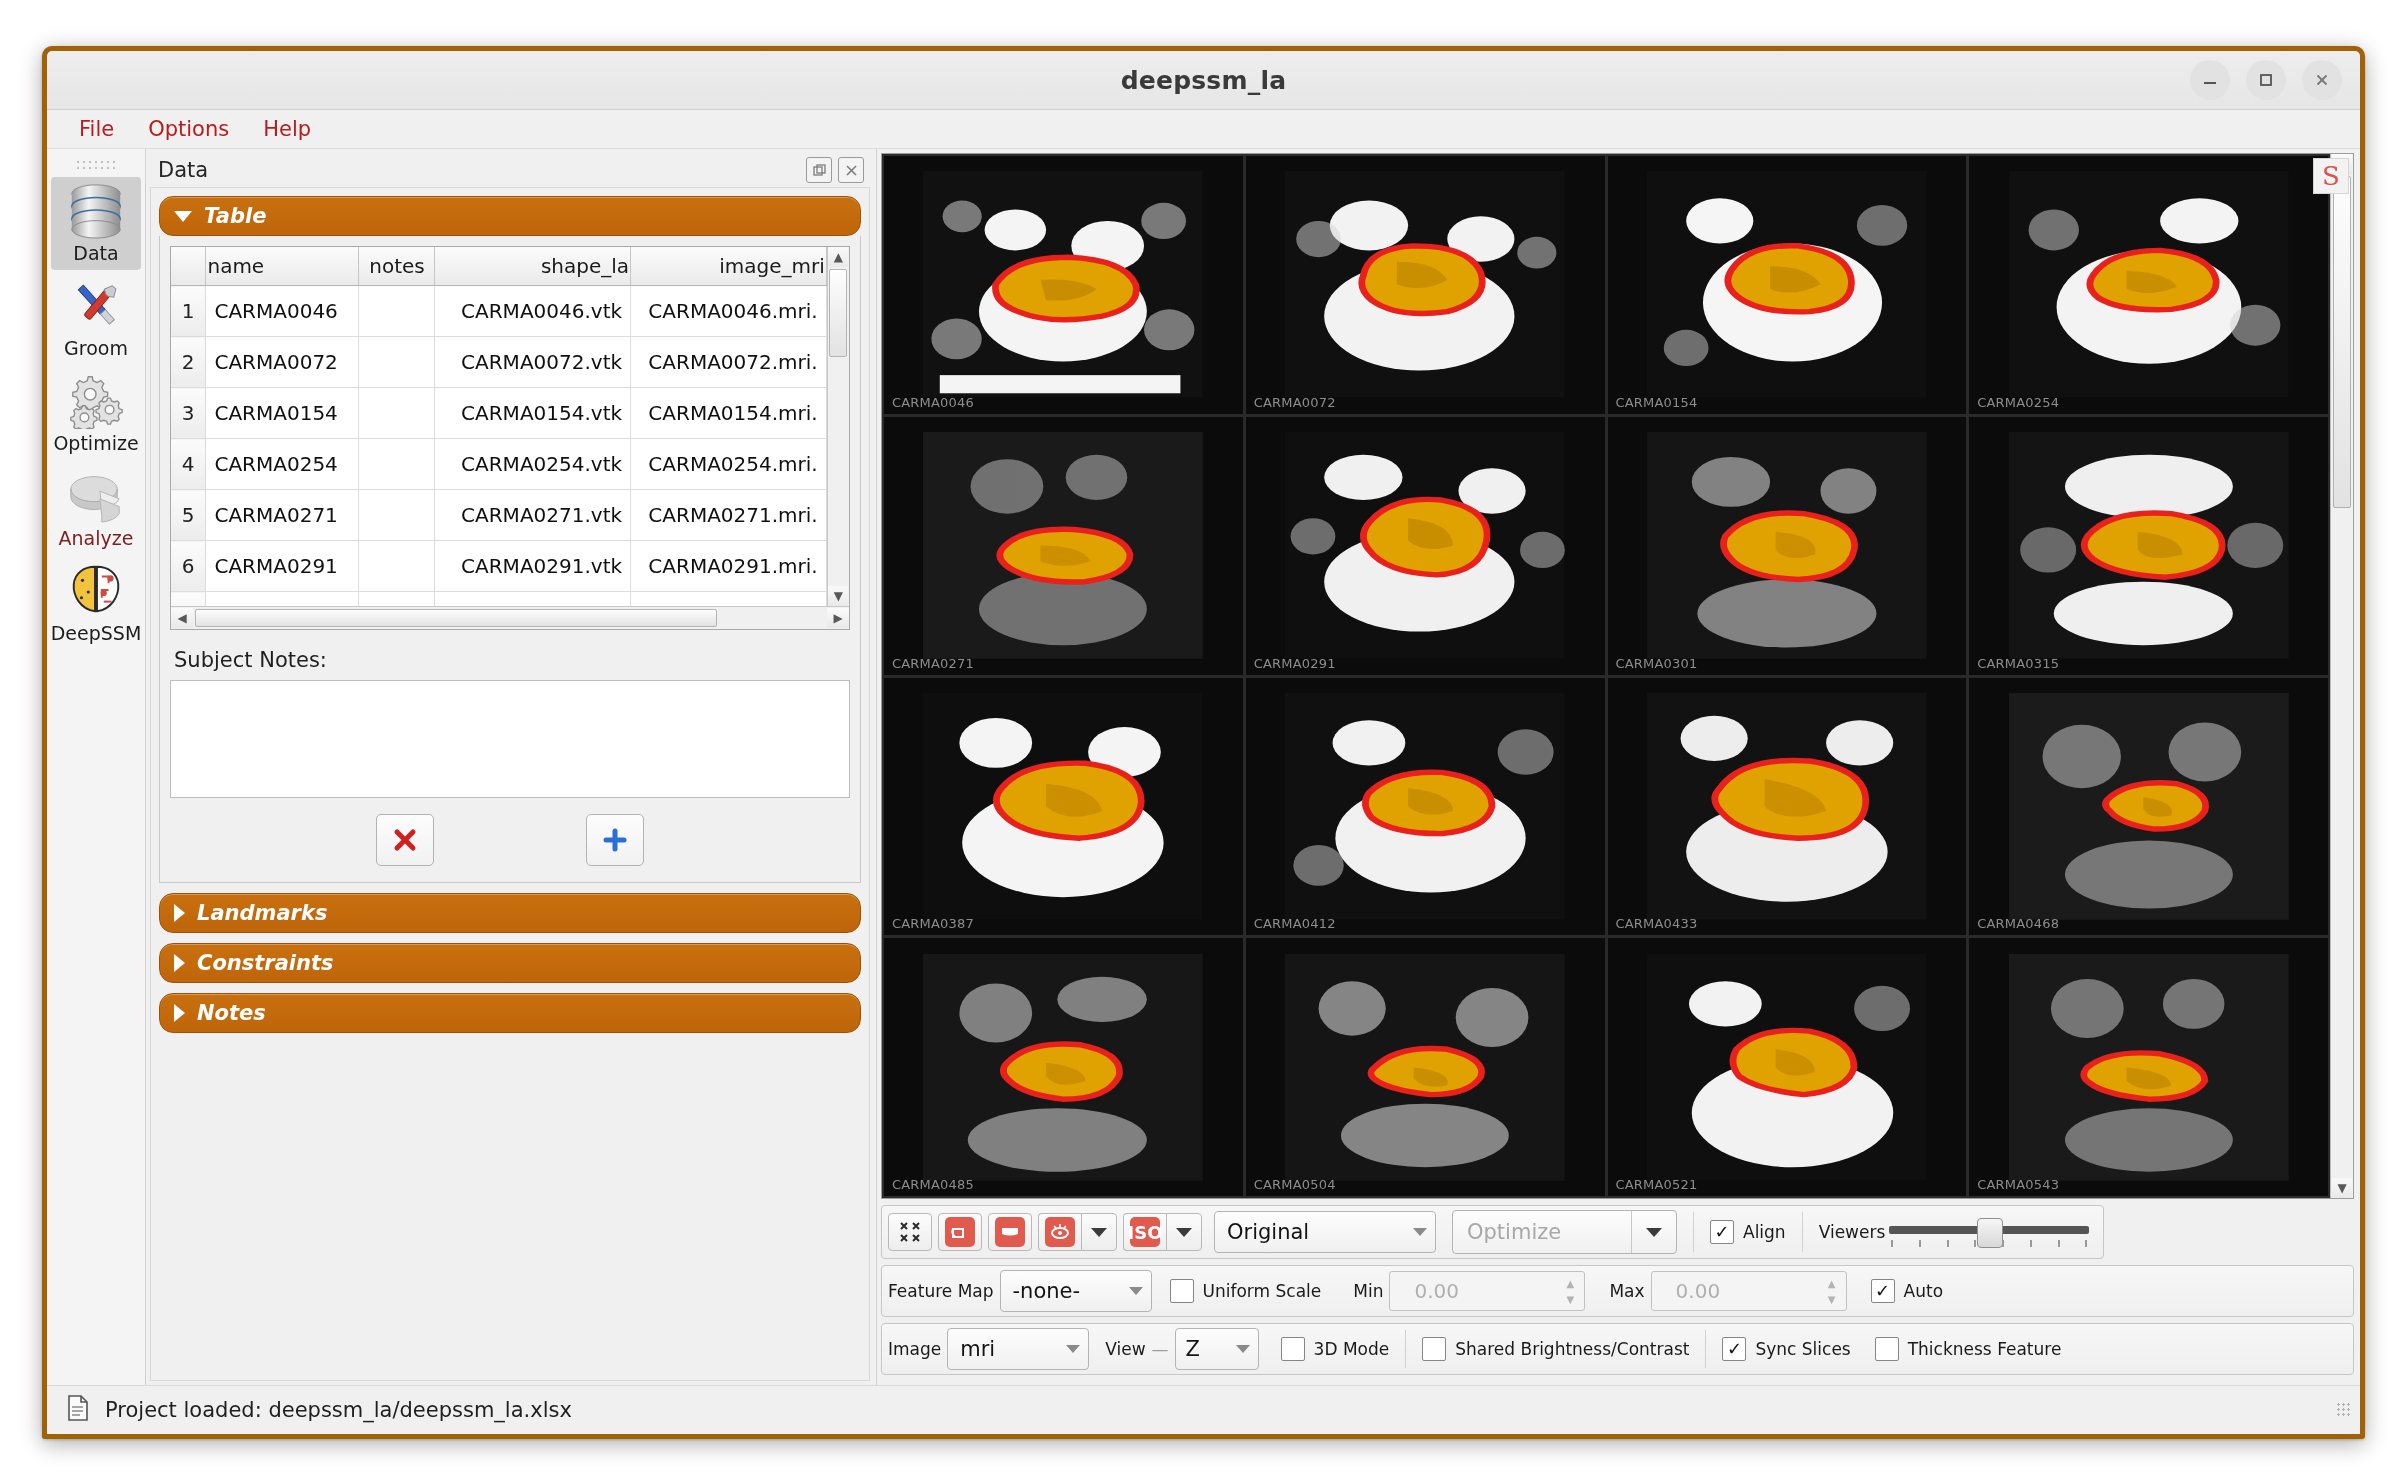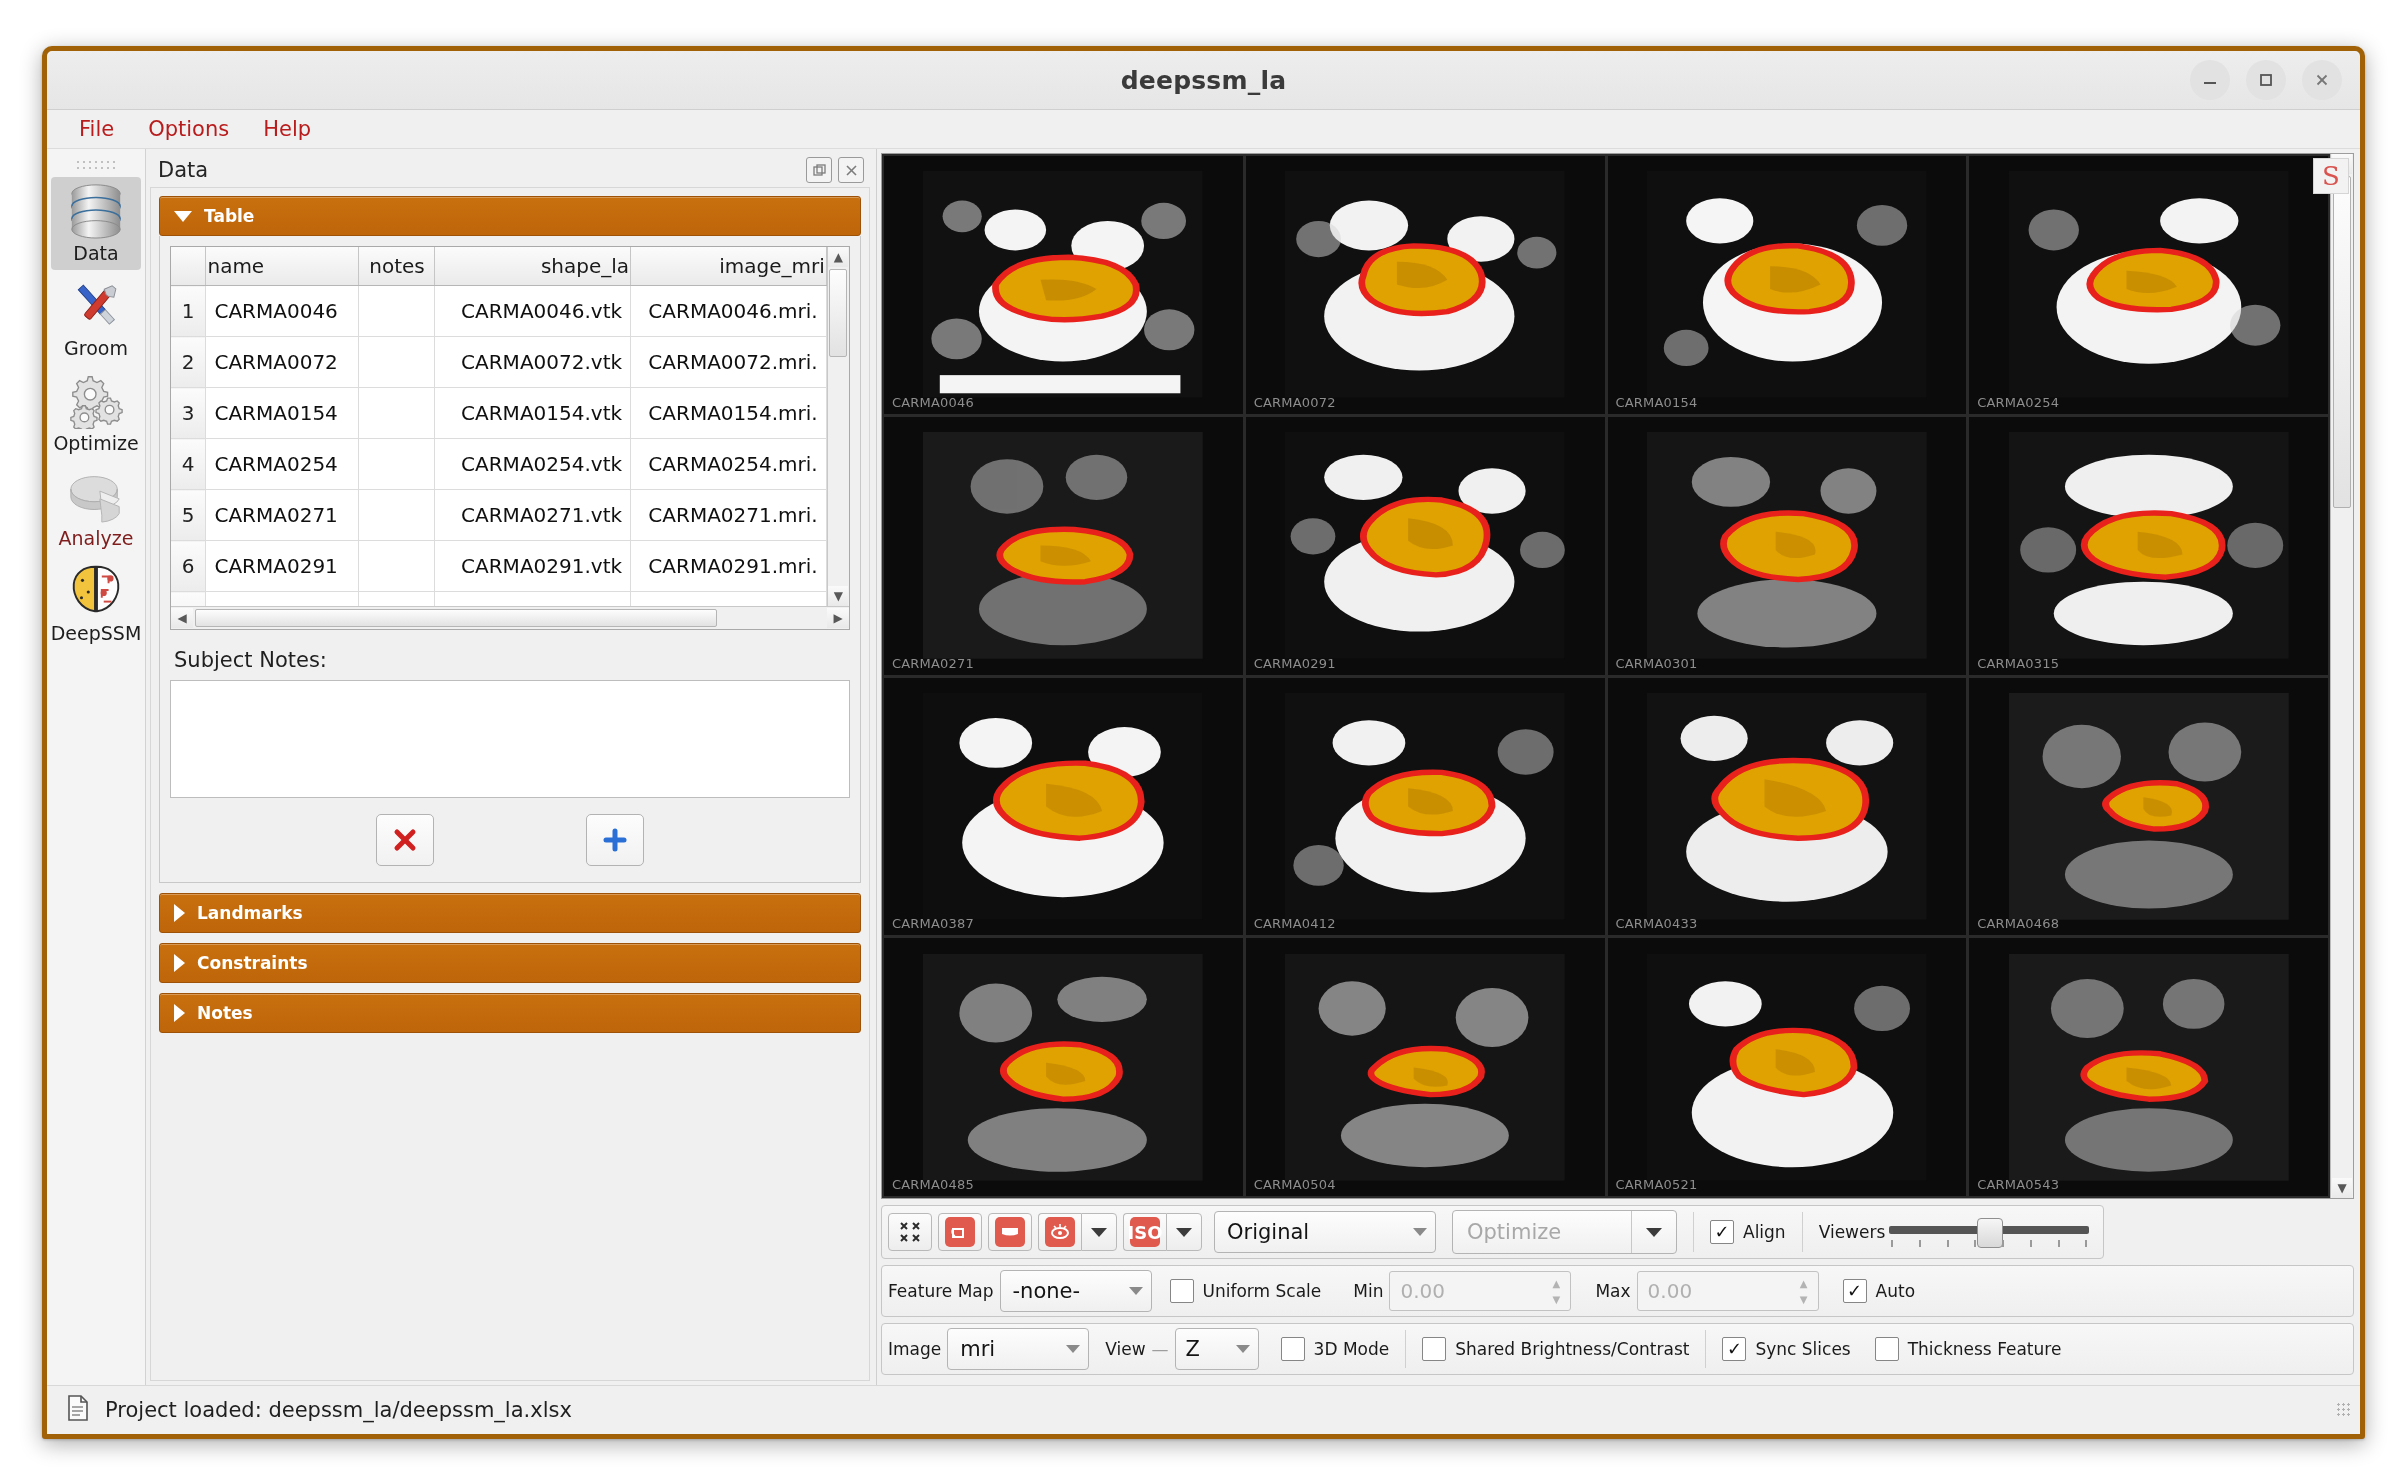--- a/index.html
+++ b/index.html
@@ -151,27 +151,28 @@
     padding: 8px;
     display: flex; flex-direction: column;
     min-height: 0;
   }
 
   
   .sect-head {
     height: 38px;
     background: linear-gradient(#c8700f, #bf650a);
     border: 1px solid #9d5207;
-    border-radius: 3px;
+    border-radius: 14px;
     display: flex; align-items: center;
     padding-left: 14px;
     color: #ffffff;
-    font-size: 17px; font-weight: bold;
+    font-size: 21px; font-weight: bold;
     box-shadow: inset 0 1px 0 rgba(255,255,255,.30);
     margin-bottom: 0;
+    font-style: italic;
   }
   .tri {
     width: 0; height: 0;
     margin-right: 12px;
   }
   .tri.down {
     border-left: 9px solid transparent;
     border-right: 9px solid transparent;
     border-top: 11px solid #ffffff;
   }
@@ -463,21 +464,21 @@
   }
   .chkwrap { display: flex; align-items: center; gap: 9px; }
   .lbl { font-size: 17px; color: #1a1a1a; white-space: nowrap; }
   .lbl.dim { color: #9d9d9d; }
   .spin {
     height: 38px; width: 170px;
     border: 1px solid #c2c2c2;
     border-radius: 3px;
     background: #f4f4f4;
     display: flex; align-items: center;
-    padding-left: 10px;
+    padding-left: 24px;
     color: #b0b0b0; font-size: 20px;
     position: relative;
   }
   .spin .arrows {
     position: absolute; right: 4px; top: 3px; bottom: 3px;
     width: 20px;
     display: flex; flex-direction: column; justify-content: space-around; align-items: center;
     color: #b3b3b3; font-size: 10px;
   }
   .divider {

